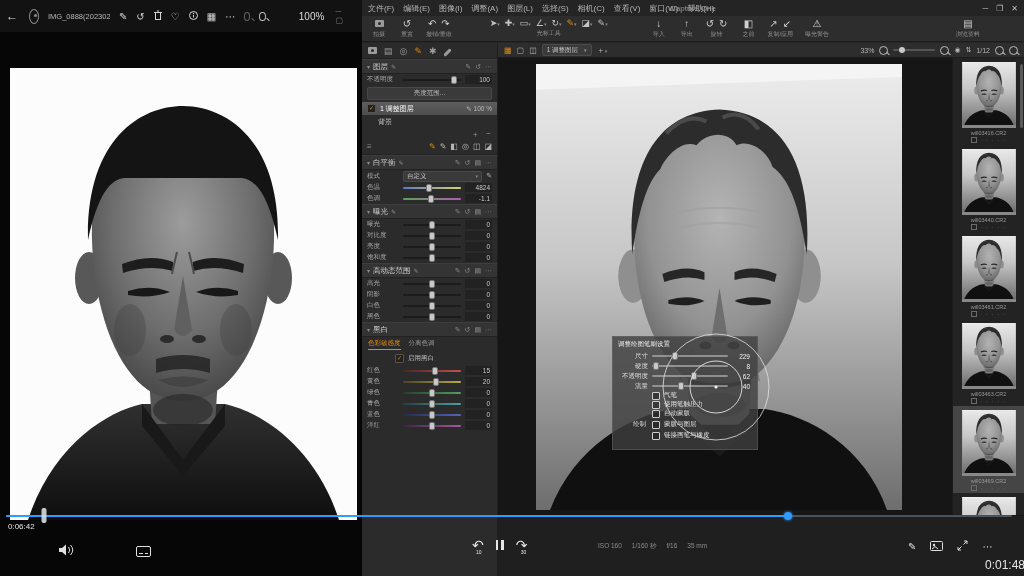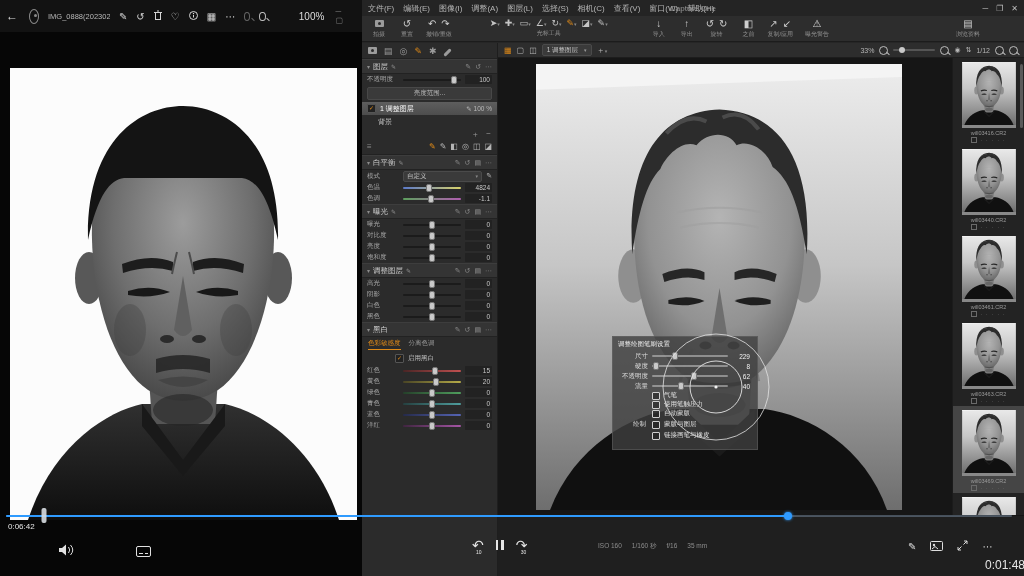--- a/index.html
+++ b/index.html
@@ -486,21 +486,21 @@
               <span class="slbl">饱和度</span>
               <span class="strack">
                 <span class="sthumb" style="left: 50%;"></span>
               </span>
               <span class="sval">0</span>
             </div>
           </div>
 
         <div class="phead">
           <span class="cv">▾</span>
-          <span>调整图层</span>
+          <span>高动态范围</span>
           <span class="cv">✎</span>
           <span class="hic">
             <span>✎</span>
             <span>↺</span>
             <span>▤</span>
             <span>⋯</span>
           </span>
         </div>
         <div>
 

